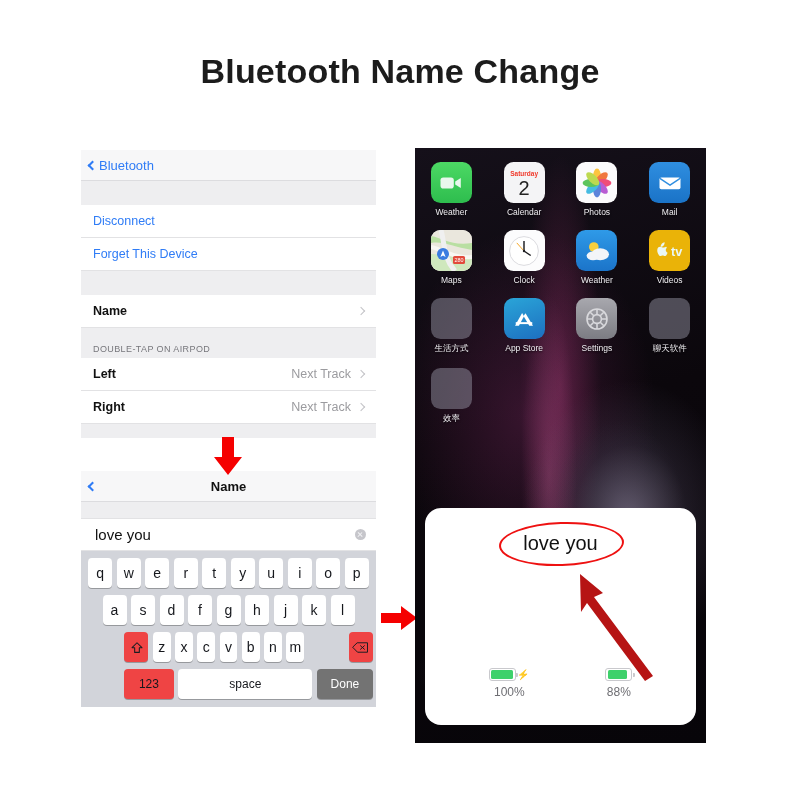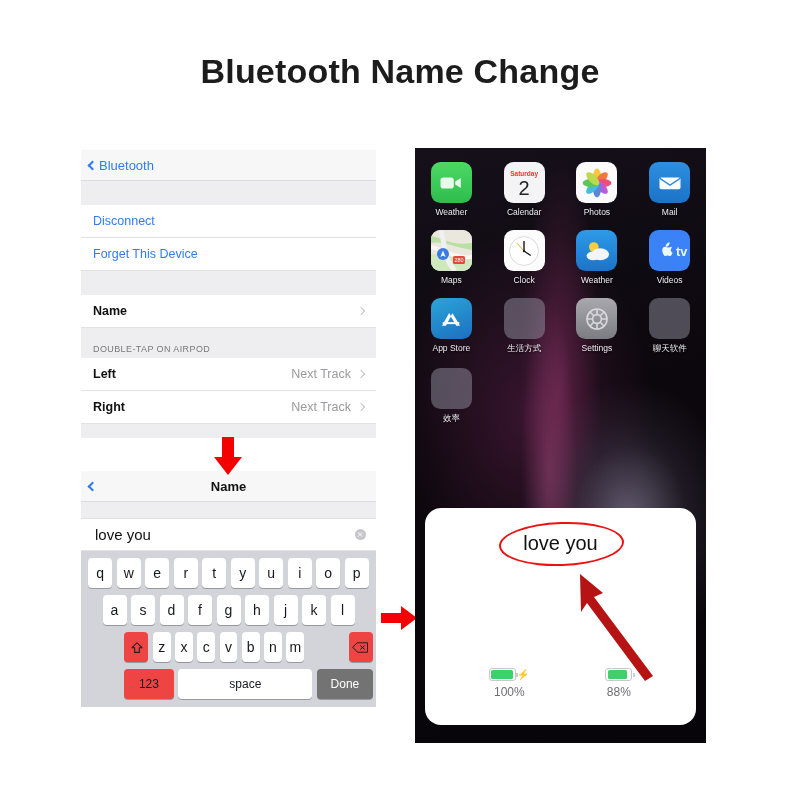--- a/index.html
+++ b/index.html
@@ -421,54 +421,54 @@
           <svg viewBox="0 0 40 40" width="32" height="32">
             <circle cx="16" cy="15" r="6" fill="#f8cf3e"></circle>
             <ellipse cx="24" cy="24" rx="11" ry="7.5" fill="#f3f5f8"></ellipse>
             <ellipse cx="15" cy="26" rx="8" ry="5.5" fill="#f3f5f8"></ellipse>
           </svg>
         </div>
         <div class="app-label">Weather</div>
       </div>
 
       <div class="app">
-        <div class="app-icon" style="background:#3b82f6;justify-content:flex-end;">
+        <div class="app-icon" style="background:#eab308;">
           <svg viewBox="0 0 40 24" width="30" height="18">
             <path d="M11.5 4.5c.9-1.1 1.5-2.6 1.3-4.1-1.3.05-2.9.9-3.8 2-.8 1-1.6 2.5-1.4 4 1.5.1 3-.8 3.9-1.9z" fill="#eaf7f3"></path>
             <path d="M13 6.2c-2.1-.1-3.9 1.2-4.9 1.2-1 0-2.6-1.1-4.2-1.1C1.8 6.4 0 7.7 0 11c0 2 .7 4.2 1.7 5.6.8 1.2 1.6 2.2 2.7 2.2 1 0 1.5-.7 2.8-.7 1.3 0 1.7.7 2.8.7 1.2 0 1.9-1.1 2.7-2.3.5-.8.9-1.6 1.1-2.3-2.9-1.1-3.3-5.1-.8-6.7-.6-.7-1.4-1.2-2-1.3z" fill="#eaf7f3" transform="translate(3,0)"></path>
             <text x="29" y="19" font-size="17" fill="#eaf7f3" font-family="Liberation Sans" font-weight="bold" text-anchor="middle">tv</text>
           </svg>
         </div>
         <div class="app-label">Videos</div>
-      </div>
-
-      <div class="app">
-        <div class="app-icon" style="background:linear-gradient(160deg,#2aa5d8,#1d6fc0);">
-          <svg viewBox="0 0 40 40" width="30" height="30">
-            <path d="M8 29l9.5-17 2.5 4.4L13.2 29z" fill="#fff"></path>
-            <path d="M22 12.2L32 29h-5l-7.6-13z" fill="#fff"></path>
-            <rect x="9" y="24.2" width="22" height="2.6" fill="#fff"></rect>
-          </svg>
-        </div>
-        <div class="app-label">App Store</div>
       </div>
 
       <div class="app">
         <div class="app-icon folder">
           <div class="mini" style="background:#f0a23c;"></div>
           <div class="mini" style="background:#c062d8;"></div>
           <div class="mini" style="background:#4a4a50;"></div>
           <div class="mini" style="background:#e8913a;"></div>
           <div class="mini" style="background:#f2f2f4;"></div>
           <div class="mini" style="background:#303036;"></div>
           <div class="mini" style="background:transparent;"></div>
           <div class="mini" style="background:transparent;"></div>
           <div class="mini" style="background:transparent;"></div>
         </div>
         <div class="app-label">生活方式</div>
+      </div>
+
+      <div class="app">
+        <div class="app-icon" style="background:linear-gradient(160deg,#2aa5d8,#1d6fc0);">
+          <svg viewBox="0 0 40 40" width="30" height="30">
+            <path d="M8 29l9.5-17 2.5 4.4L13.2 29z" fill="#fff"></path>
+            <path d="M22 12.2L32 29h-5l-7.6-13z" fill="#fff"></path>
+            <rect x="9" y="24.2" width="22" height="2.6" fill="#fff"></rect>
+          </svg>
+        </div>
+        <div class="app-label">App Store</div>
       </div>
 
       <div class="app">
         <div class="app-icon" style="background:linear-gradient(180deg,#a8a8ae,#7c7c83);">
           <svg viewBox="0 0 40 40" width="32" height="32" fill="none" stroke="#d8d8dc" stroke-width="2">
             <circle cx="20" cy="20" r="12.5"></circle>
               <circle cx="20" cy="20" r="5.5"></circle>
             <line x1="20" y1="7.5" x2="20" y2="14.5"></line>
               <line x1="20" y1="25.5" x2="20" y2="32.5"></line>
             <line x1="7.5" y1="20" x2="14.5" y2="20"></line>

